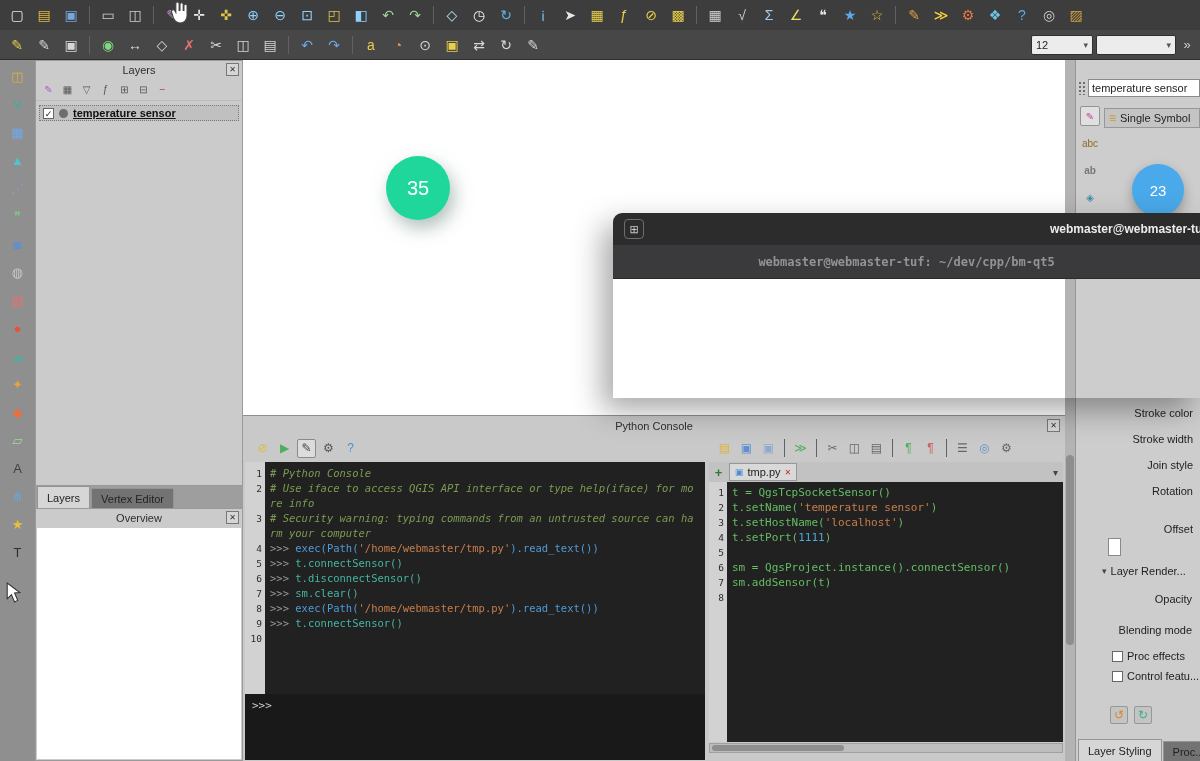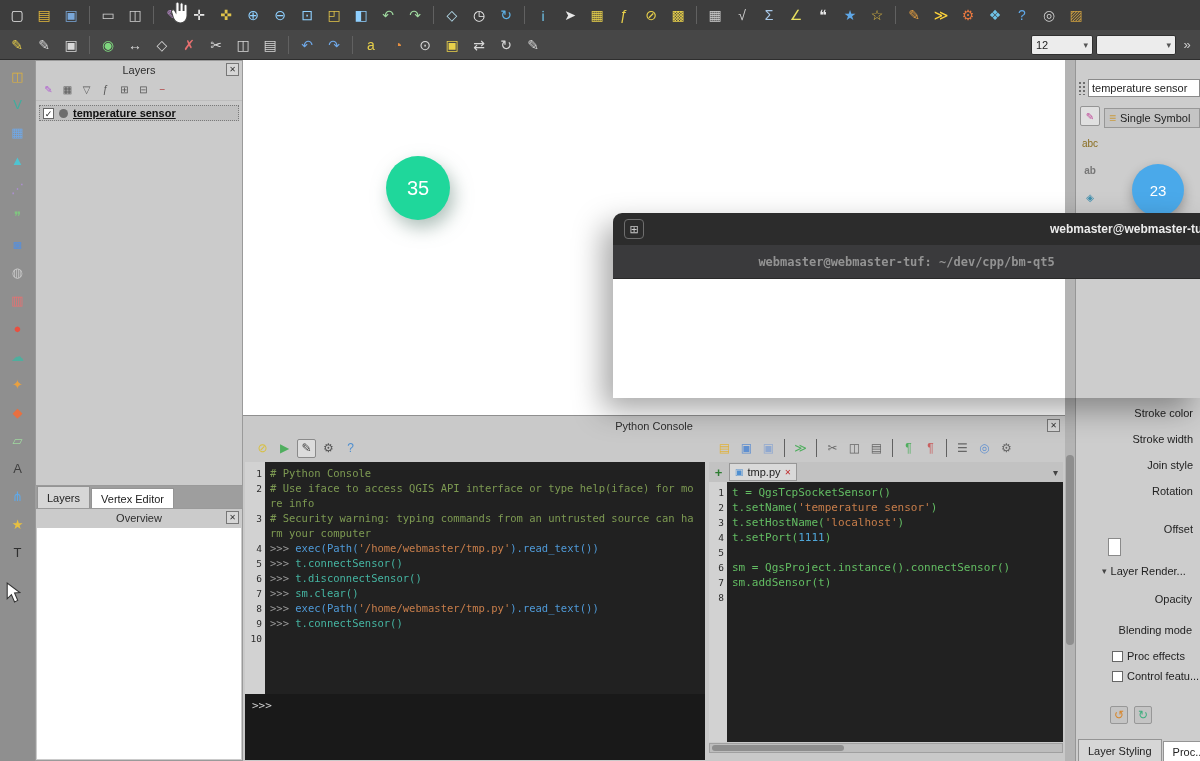--- a/index.html
+++ b/index.html
@@ -33,21 +33,21 @@
 .layers-toolbar{display:flex;align-items:center;gap:4px;padding:3px 5px;border-bottom:1px solid #bdbdbd}
 .ptbicon{width:15px;height:15px;display:flex;align-items:center;justify-content:center;font-size:10px}
 .layer-row{display:flex;align-items:center;gap:5px;margin:4px 3px;padding:1px 3px;background:#c0c0c0;border:1px dotted #7a7a7a}
 .cbox{display:inline-block;width:11px;height:11px;background:#fff;border:1px solid #666;font-size:9px;line-height:10px;text-align:center;color:#222;flex:0 0 11px}
 .layer-symbol{width:9px;height:9px;border-radius:50%;background:#6d6d6d;flex:0 0 9px}
 .layer-label{font-size:11px;font-weight:bold;text-decoration:underline;color:#111;white-space:nowrap}
 
 
 .dock-tabs{display:flex;align-items:flex-end;gap:1px}
 .left-tabs{position:absolute;left:35px;top:486px;width:208px;height:22px;padding-left:2px}
-.dock-tab{height:20px;line-height:20px;padding:0 9px;font-size:11px;color:#222;background:#ffffff;border:1px solid #949494;border-bottom:none;white-space:nowrap}
+.dock-tab{height:20px;line-height:20px;padding:0 9px;font-size:11px;color:#222;background:#737373;border:1px solid #949494;border-bottom:none;white-space:nowrap}
 .dock-tab.active{background:#d6d6d6;height:22px;line-height:22px}
 
 
 .overview-panel{left:35px;top:508px;width:208px;height:253px}
 .overview-content{position:absolute;left:1px;top:19px;right:1px;bottom:1px;background:#fff}
 
 
 .map{position:absolute;left:243px;top:60px;width:822px;height:355px;background:#fff}
 .map-marker{position:absolute;left:143px;top:96px;width:64px;height:64px;border-radius:50%;display:flex;align-items:center;justify-content:center;color:#fff;font-size:20px;box-shadow:4px 8px 18px rgba(110,140,130,.55)}
 
@@ -63,21 +63,21 @@
 .ctb-left{position:absolute;left:10px;top:0;height:24px}
 .ed-tb{position:absolute;left:472px;top:0;height:24px}
 .tbgroup.small{display:flex;align-items:center;gap:3px;height:24px}
 .ctbicon{width:19px;height:19px;display:flex;align-items:center;justify-content:center;font-size:12px;border-radius:2px}
 .ctbicon.active{background:#dcdcdc;border:1px solid #8a8a8a}
 
 .py-shell{position:absolute;left:2px;top:46px;width:460px;height:232px;background:linear-gradient(90deg,#d2d2d2 0,#d2d2d2 20px,#212121 20px);overflow:hidden;padding-top:4px}
 .crow{display:flex;height:15px;line-height:15px}
 .lnum{flex:0 0 20px;text-align:right;padding-right:3px;font-family:"DejaVu Sans Mono",monospace;font-size:9.5px;color:#2c2c2c}
 .lcode{padding-left:5px;font-family:"DejaVu Sans Mono",monospace;font-size:10.5px;white-space:pre;color:#c8c8c8}
-.c-comment{color:#7d9a52;}
+.c-comment{color:#7d9a52;font-style:italic}
 .c-prompt{color:#9a9a9a}
 .c-code{color:#4f9ad8}
 .c-string{color:#c77d4a}
 .c-code2{color:#45b5a2}
 .c-ecode{color:#63bd63}
 .c-num{color:#4fa6d8}
 .py-input{position:absolute;left:2px;top:278px;width:460px;height:66px;background:#191919;color:#cfcfcf;font-family:"DejaVu Sans Mono",monospace;font-size:11px;padding:5px 7px}
 
 
 .editor{position:absolute;left:466px;top:46px;right:2px;bottom:2px}

